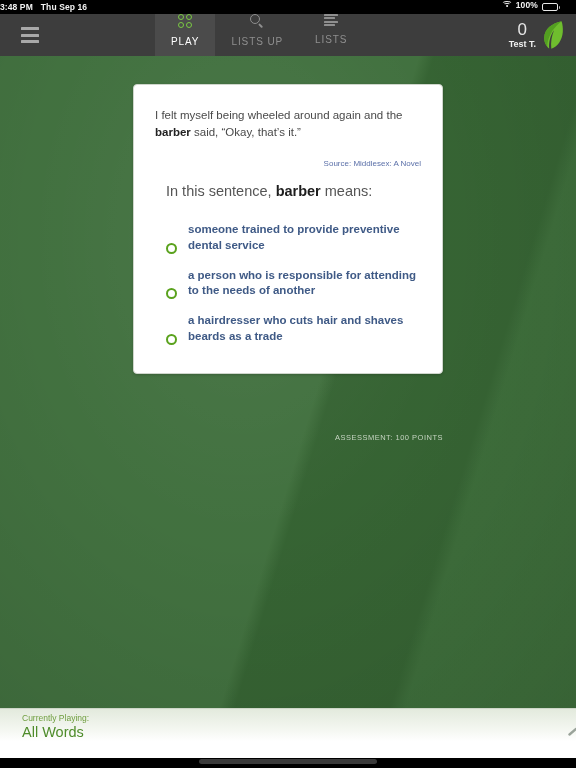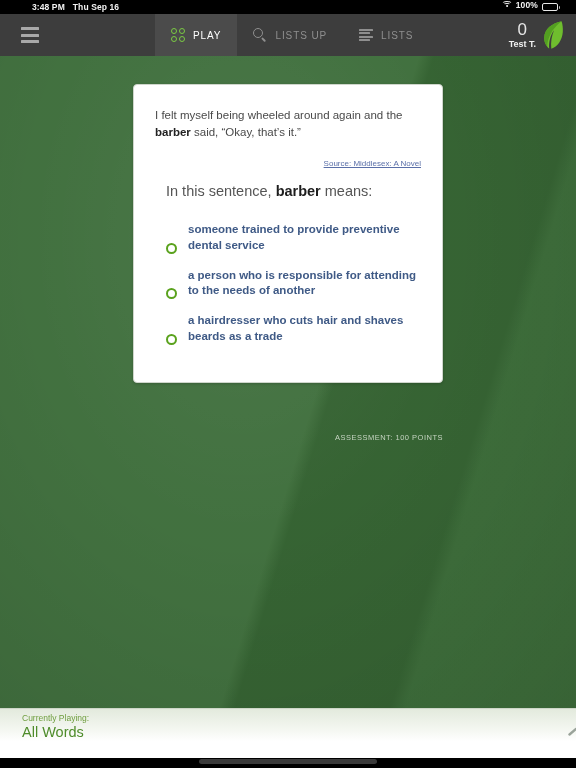--- a/index.html
+++ b/index.html
@@ -34,21 +34,20 @@
     align-items: center;
     color: #f2f2f2;
     font-size: 8.5px;
     font-weight: bold;
     letter-spacing: 0.1px;
   }
   #statusbar .sb-left {
     display: flex;
     align-items: flex-start;
     gap: 8px;
-    padding-left: 32px;
   }
   #statusbar .sb-right {
     position: absolute;
     right: 16px;
     top: 0;
     height: 14px;
     display: flex;
     gap: 4px;
   }
   .wifi-glyph {
@@ -132,20 +131,21 @@
   .navtab {
     display: flex;
     align-items: center;
     gap: 8px;
     padding: 0 16px;
     cursor: pointer;
     color: #8f8f8f;
     font-size: 10px;
     letter-spacing: 0.9px;
     font-weight: normal;
+    flex-direction: column;
   }
   .navtab.active {
     background: #4b4b4b;
     color: #ffffff;
   }
   .navtab .tab-label { white-space: nowrap; }
 
   
   .icon-play {
     width: 14px; height: 14px;
@@ -264,39 +264,38 @@
 
   
   #card {
     position: absolute;
     left: 133px; top: 28px;
     width: 310px;
     background: #ffffff;
     border-radius: 4px;
     border: 1px solid #cfd6cc;
     box-shadow: 0 1px 3px rgba(0,0,0,0.18);
-    padding: 22px 21px 30px 21px;
+    padding: 22px 21px 21px 21px;
     box-sizing: border-box;
   }
   #passage {
     color: #4a4a4a;
     font-size: 11.5px;
     line-height: 1.52;
     margin: 0 0 2px 0;
   }
   #passage b { color: #222; font-weight: bold; }
   #source-row {
     text-align: right;
     margin-top: 10px;
     margin-bottom: 12px;
   }
   #source-link {
     color: #5a6fa8;
     font-size: 8px;
-    text-decoration: underline;
     cursor: pointer;
   }
   #prompt {
     color: #555;
     font-size: 14.5px;
     margin: 0 0 14px 11px;
     line-height: 1.3;
   }
   #prompt b { color: #1d1d1d; font-weight: bold; }
 

